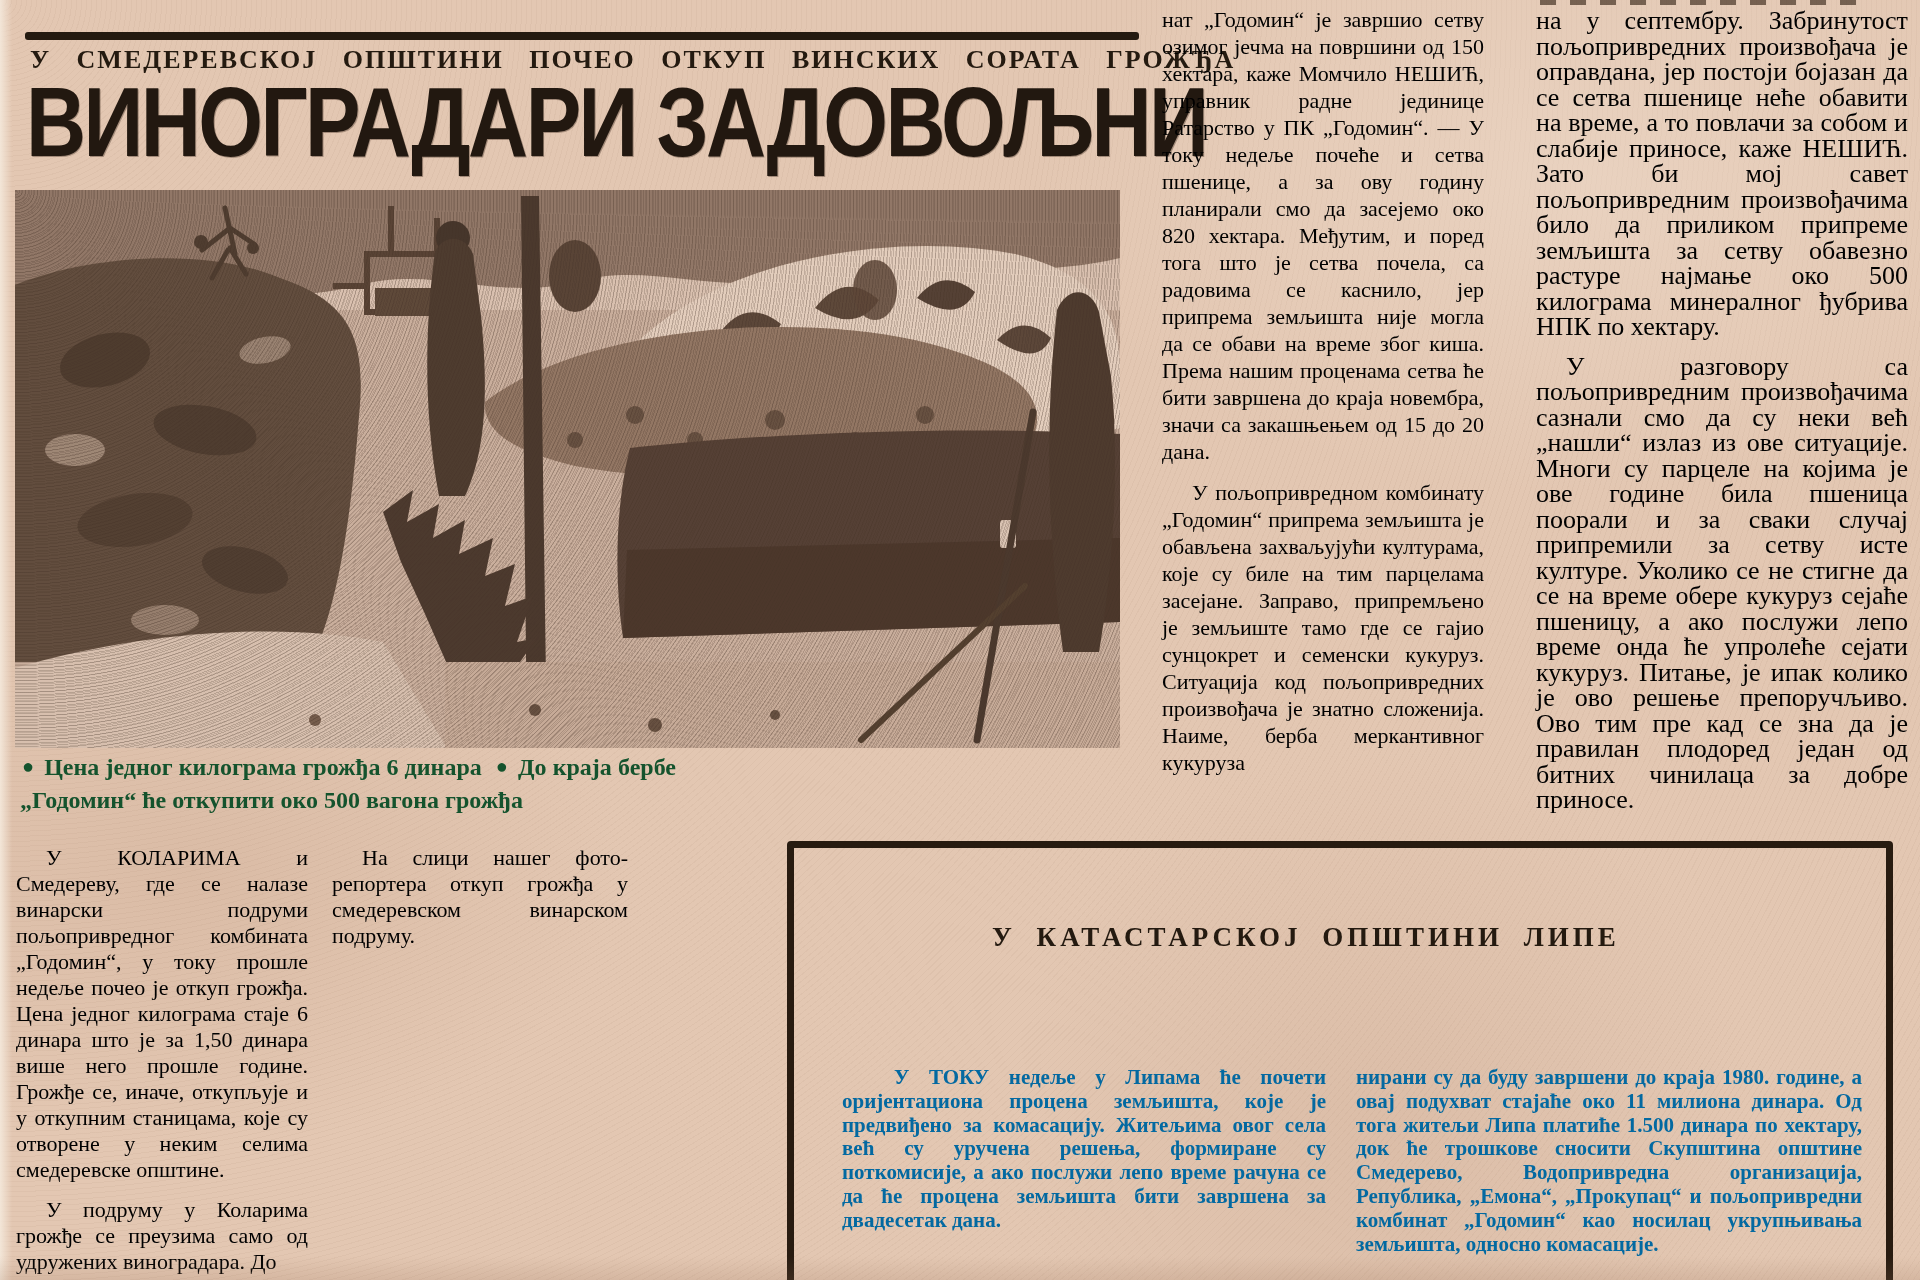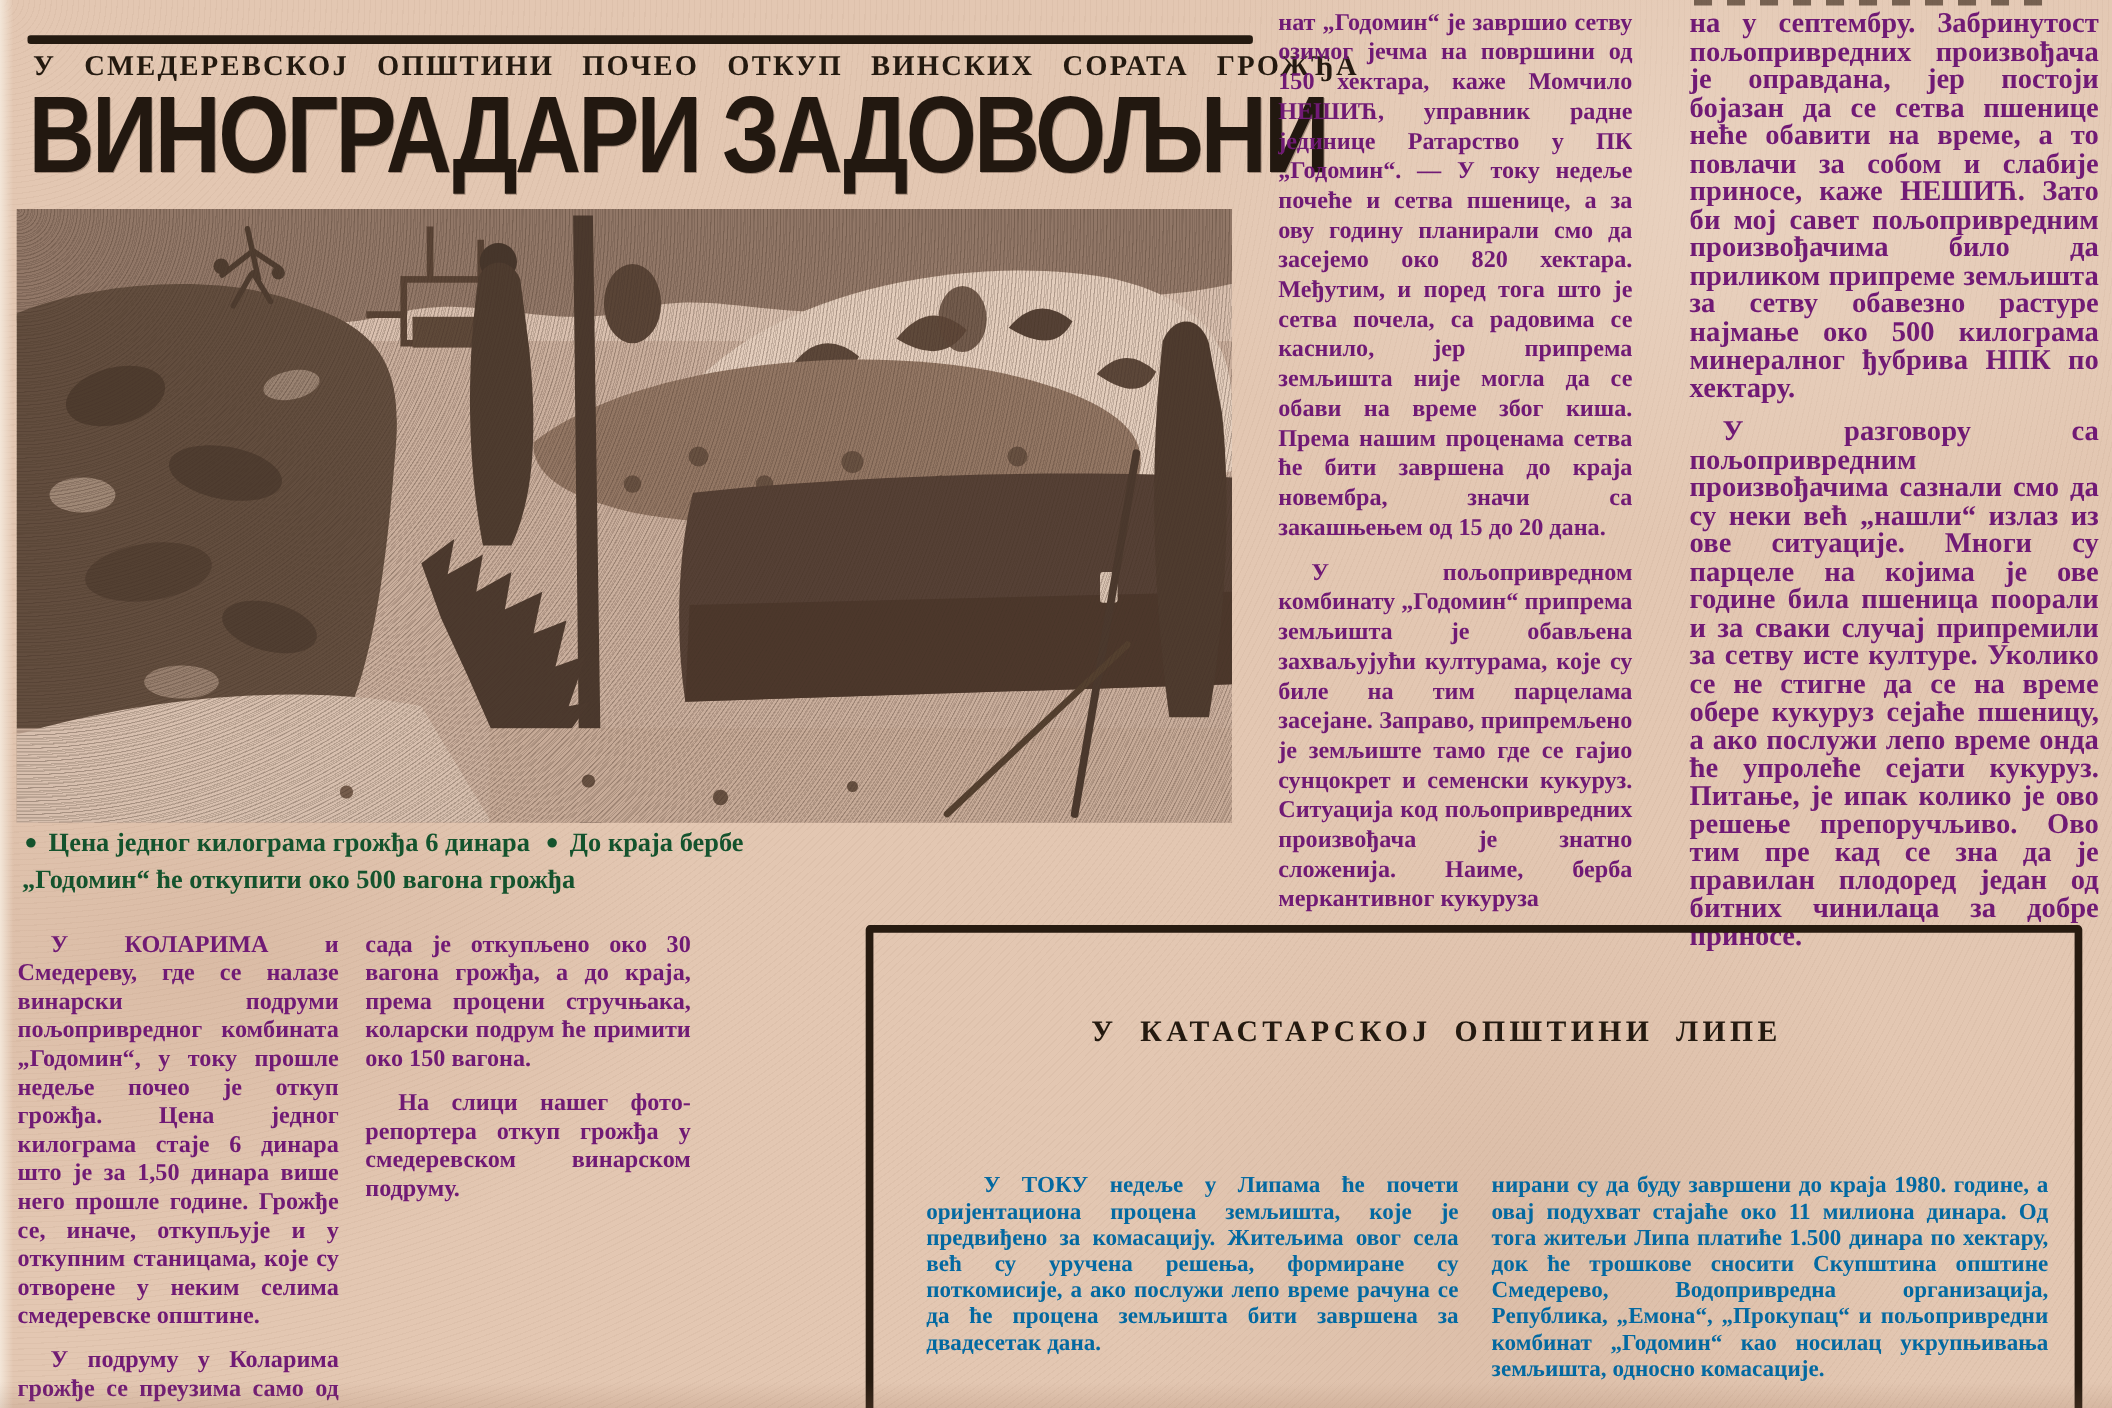--- a/index.html
+++ b/index.html
@@ -40,21 +40,21 @@
     background-image:
       repeating-radial-gradient(circle at 1px 1px, rgba(50,33,22,.22) 0 .9px, transparent 1px 3px),
       repeating-radial-gradient(circle at 2.5px 2px, rgba(50,33,22,.15) 0 .9px, transparent 1px 4px);}
   .wash{position:absolute;left:0;top:0;right:0;bottom:0;background:rgba(228,201,182,.10);}
 
   .caption{left:20px;top:750px;width:656px;
     font-size:24px;font-weight:700;line-height:33px;color:#14532d;text-align:justify;}
   .caption .bullet{font-size:20px;vertical-align:2px;padding:0 10px 0 2px;}
   .caption .bullet.second{padding-left:14px;}
 
-  .col{text-align:justify;font-weight:700;color:#701a75;}
+  .col{text-align:justify;font-weight:400;color:#000000;}
   .col p{margin:0 0 14px 0;text-indent:30px;}
   .col p.noindent{text-indent:0;}
 
   .col-left{left:16px;top:845px;width:292px;font-size:22px;line-height:26px;}
   .col-mid{left:332px;top:845px;width:296px;font-size:22px;line-height:26px;}
   .col-a{left:1162px;top:6px;width:322px;font-size:22px;line-height:27px;}
   .col-b{left:1536px;top:8px;width:372px;font-size:26px;line-height:25.5px;}
 
   .cut-line{left:1540px;top:0;width:330px;height:5px;opacity:.65;
     background:repeating-linear-gradient(90deg,#3a281a 0 16px, transparent 16px 30px);}
@@ -163,21 +163,20 @@
 <div class="abs caption">
   <span class="bullet">●</span><span>Цена једног килограма  грожђа 6 динара</span><span class="bullet second">●</span><span>До краја бербе „Годомин“ ће откупити око 500 вагона грожђа</span>
 </div>
 
 <div class="abs col col-left">
     <p>У КОЛАРИМА и Смедереву, где се налазе винарски подруми пољопривредног комбината „Годомин“, у току прошле недеље почео је откуп грожђа. Цена једног килограма стаје 6 динара што је за 1,50 динара више него прошле године. Грожђе се, иначе, откупљује и у откупним станицама, које су отворене у неким селима смедеревске општине.</p>
     <p>У подруму у Коларима грожђе се преузима само од удружених виноградара. До</p>
   </div>
 
 <div class="abs col col-mid">
-    <p class="noindent">сада је откупљено око 30 вагона грожђа, а до краја, према процени стручњака, коларски подрум ће примити око 150 вагона.</p>
     <p>На слици нашег фото-репортера откуп грожђа у смедеревском винарском подруму.</p>
   </div>
 
 <div class="abs col col-a">
     <p class="noindent">нат „Годомин“ је завршио сетву озимог јечма на површини од 150 хектара, каже Момчило НЕШИЋ, управник радне јединице Ратарство у ПК „Годомин“. — У току недеље почеће и сетва пшенице, а за ову годину планирали смо да засејемо око 820 хектара. Међутим, и поред тога што је сетва почела, са радовима се каснило, јер припрема земљишта није могла да се обави на време због киша. Према нашим проценама сетва ће бити завршена до краја новембра, значи са закашњењем од 15 до 20 дана.</p>
     <p>У пољопривредном комбинату „Годомин“ припрема земљишта је обављена захваљујући културама, које су биле на тим парцелама засејане. Заправо, припремљено је земљиште тамо где се гајио сунцокрет и семенски кукуруз. Ситуација код пољопривредних произвођача је знатно сложенија. Наиме, берба меркантивног кукуруза</p>
   </div>
 
 <div class="abs col col-b">
     <p class="noindent">на у септембру. Забринутост пољопривредних произвођача је оправдана, јер постоји бојазан да се сетва пшенице неће обавити на време, а то повлачи за собом и слабије приносе, каже НЕШИЋ. Зато би мој савет пољопривредним произвођачима било да приликом припреме земљишта за сетву обавезно растуре најмање око 500 килограма минералног ђубрива НПК по хектару.</p>

